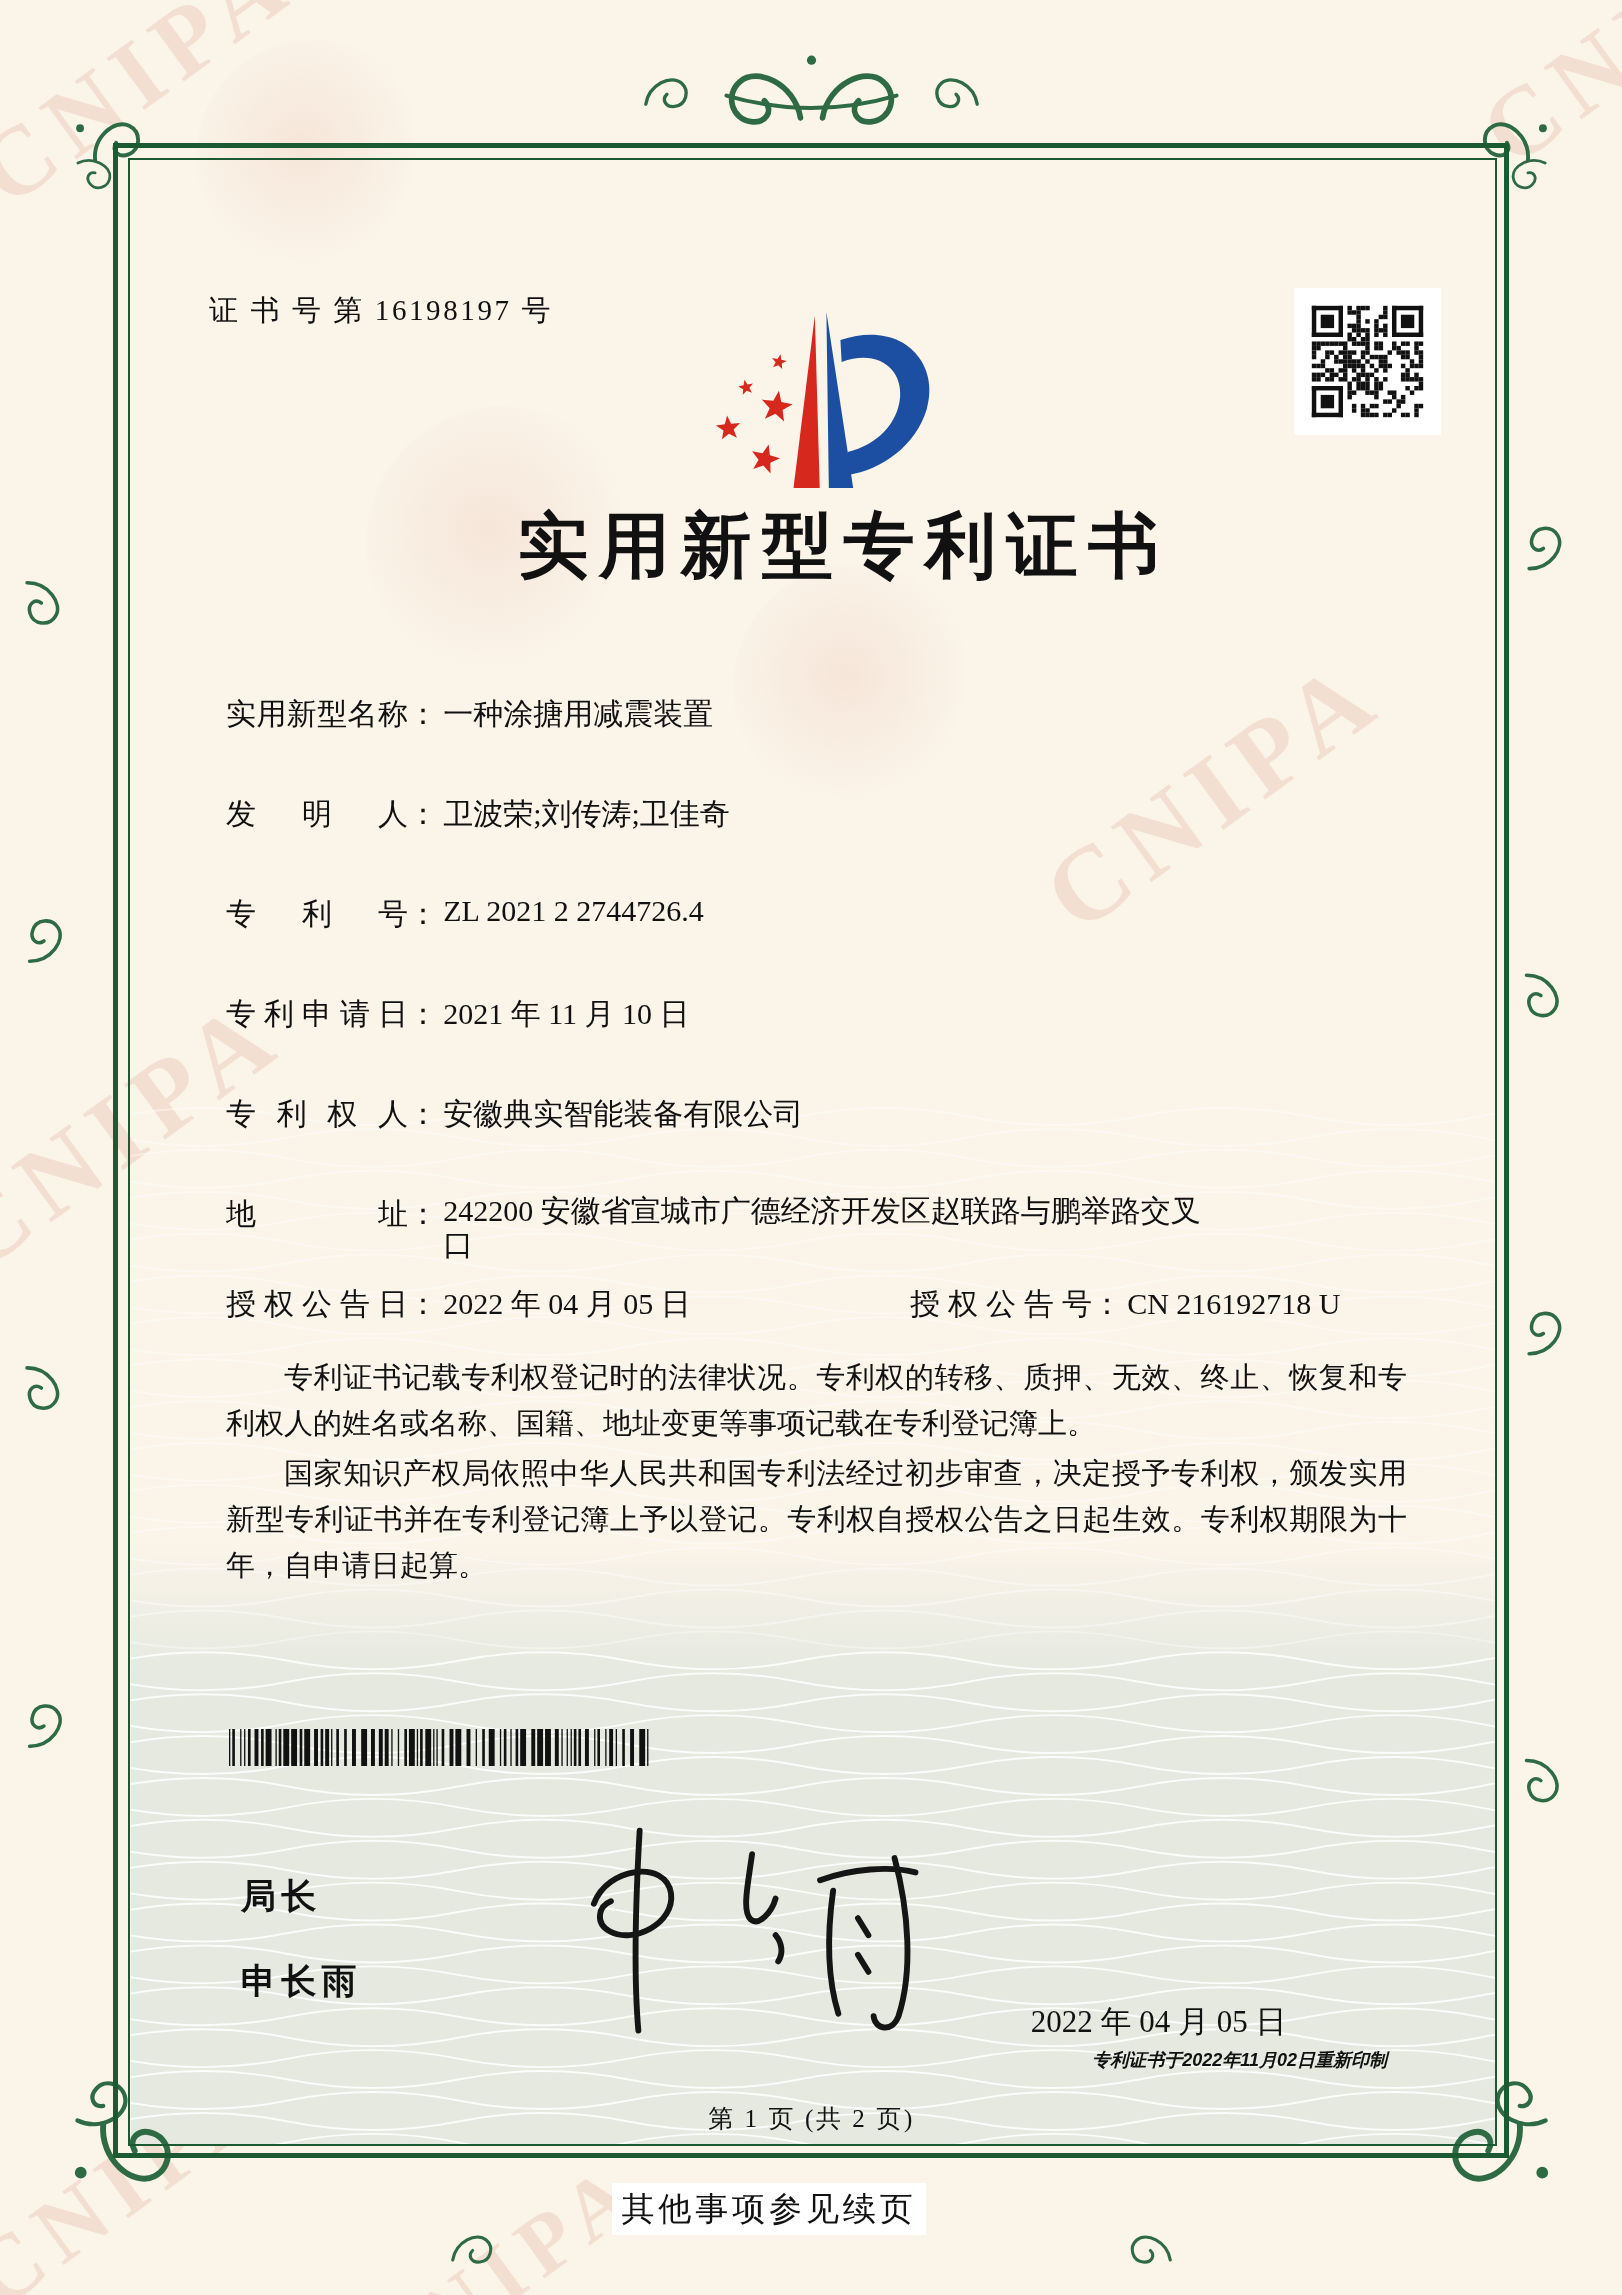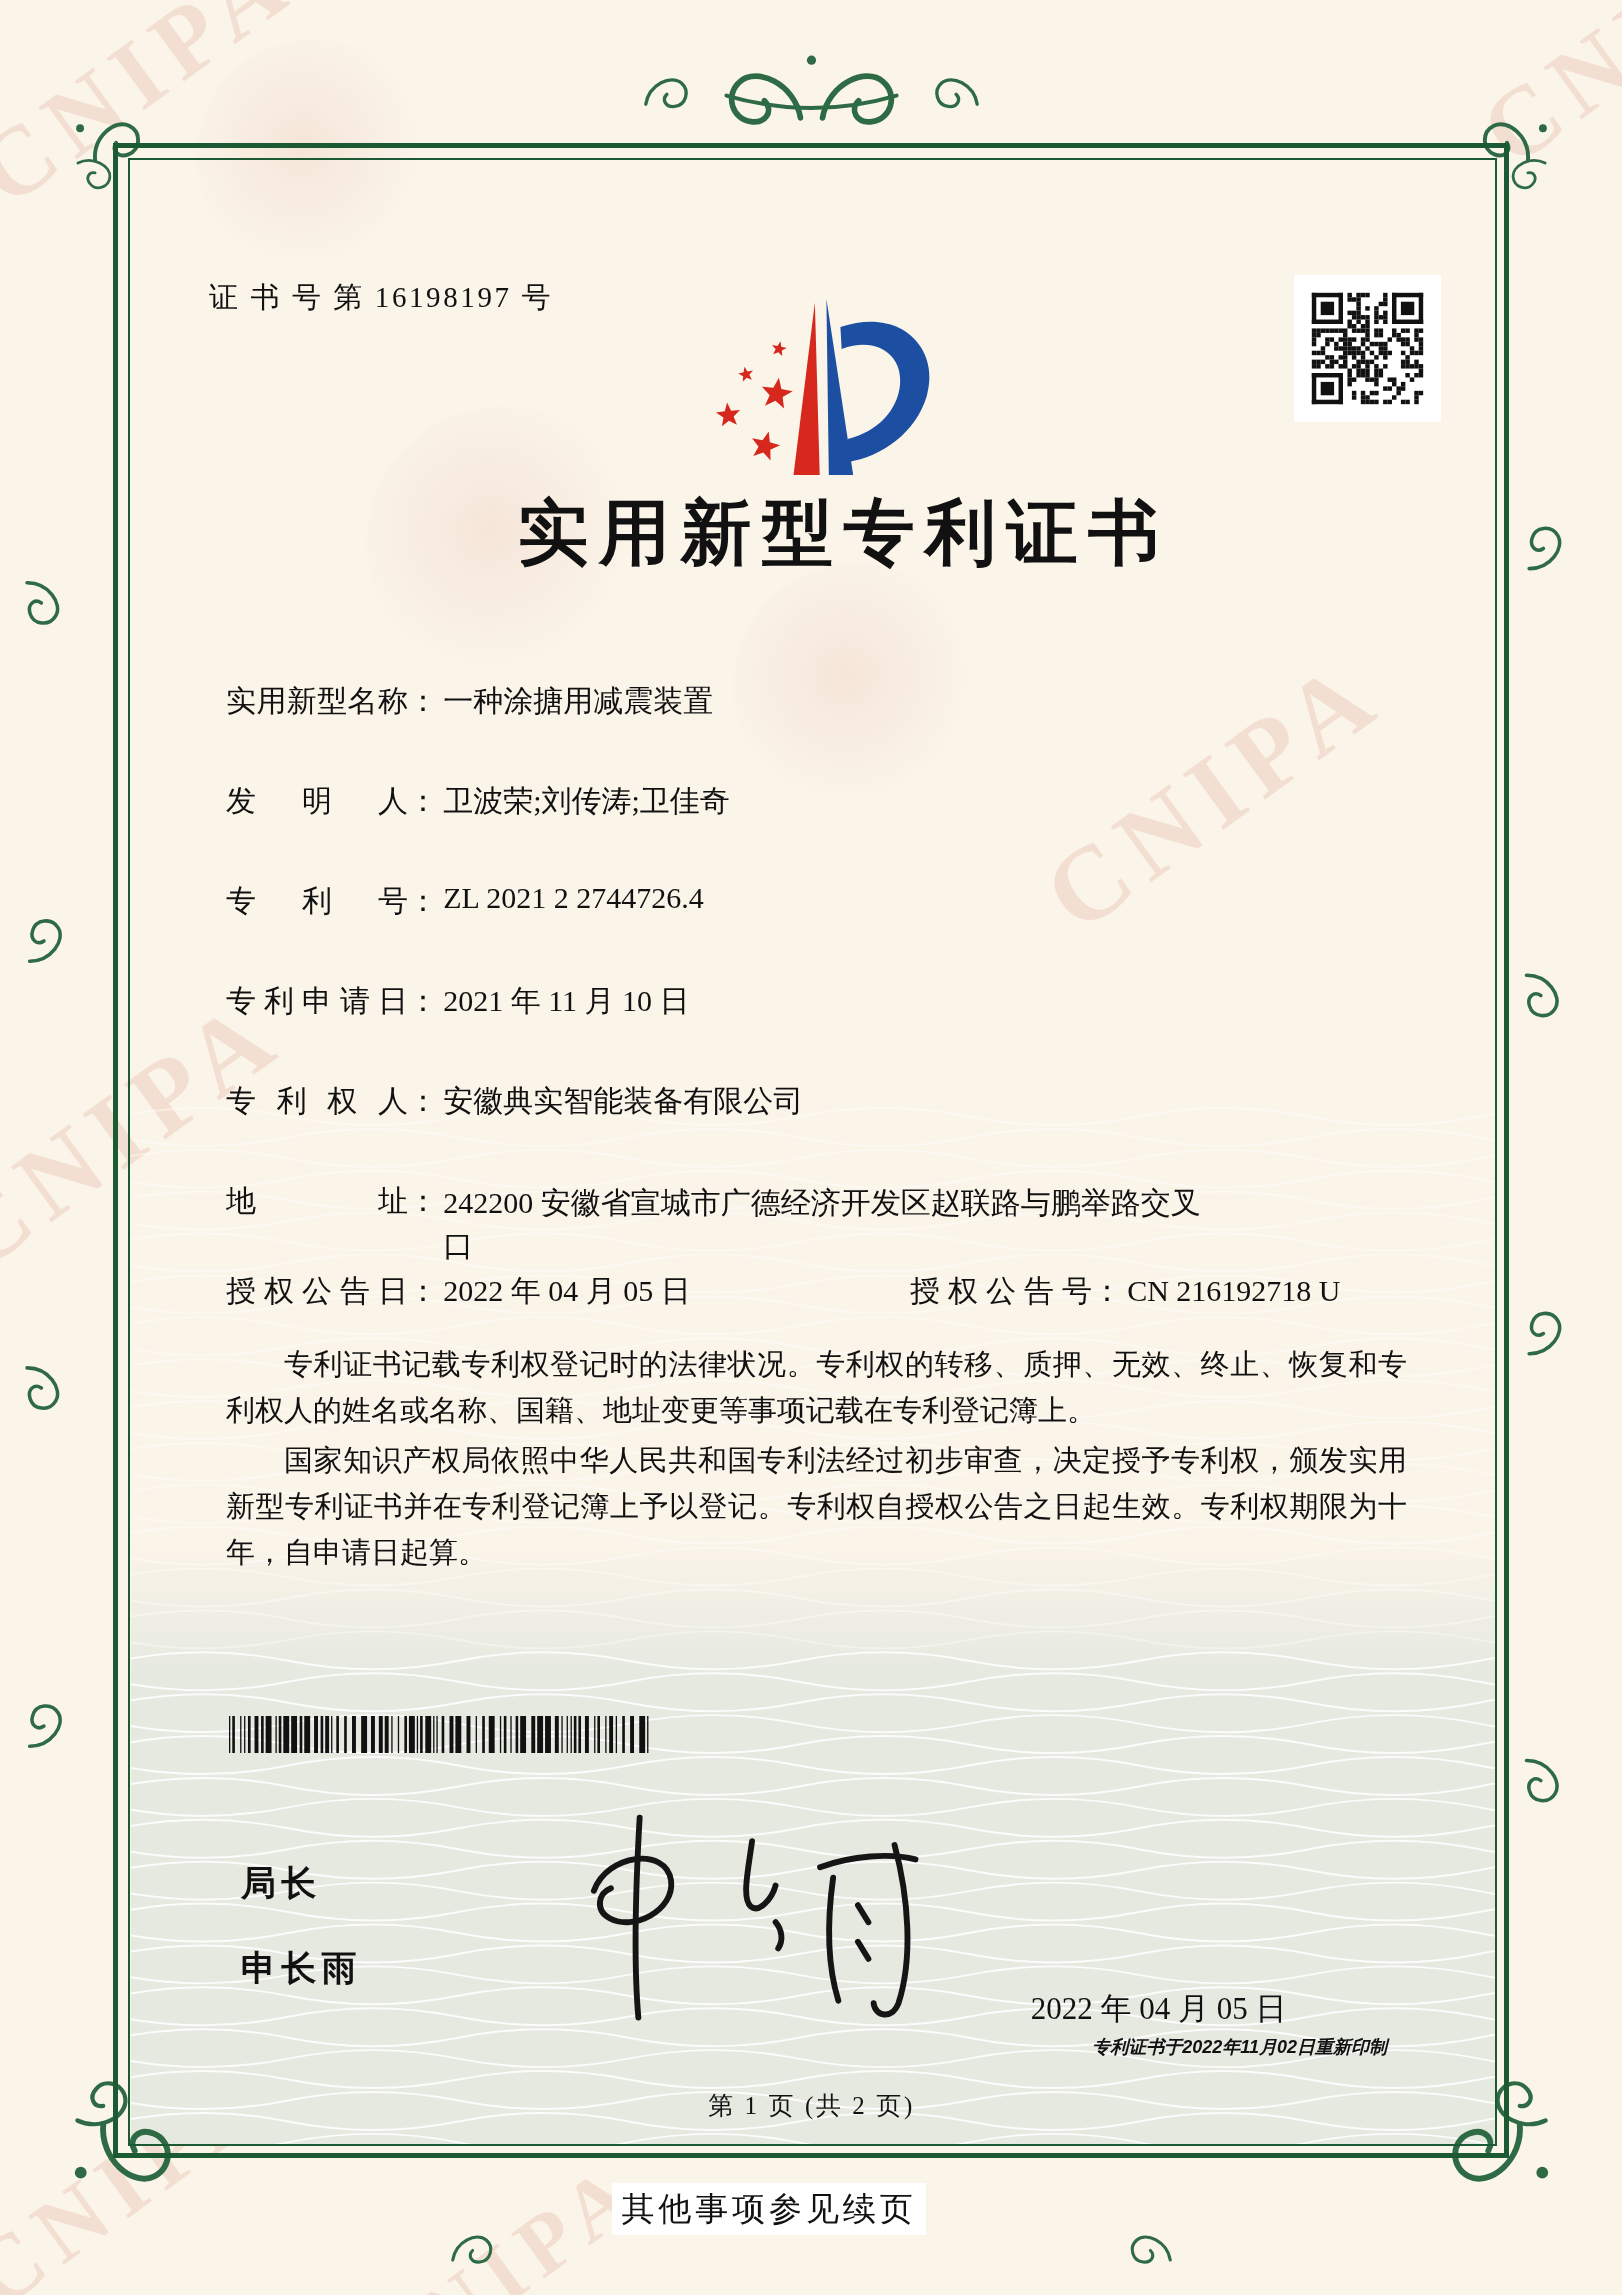--- a/index.html
+++ b/index.html
@@ -23,33 +23,33 @@
   }
   .blob{position:absolute;border-radius:50%;z-index:0;
     background:radial-gradient(circle at 45% 45%, rgba(236,201,186,.34), rgba(236,201,186,0) 65%);}
   
   .waves{position:absolute;left:131px;top:1106px;width:1364px;height:1039px;z-index:1;}
   
   .orn{position:absolute;left:0;top:0;width:1623px;height:2295px;z-index:2;color:var(--orn);pointer-events:none;}
   .frame-outer{position:absolute;left:113px;top:143px;width:1386px;height:2005px;border:5.9px solid var(--green);z-index:3;}
   .frame-inner{position:absolute;left:128px;top:158px;width:1365px;height:1984px;border:2px solid var(--green);z-index:3;}
   
-  .content{position:absolute;inset:0;z-index:4;}
+  .content{position:absolute;inset:0;z-index:4;margin-top:13px;}
   .cert-no{position:absolute;left:209px;top:278px;font-size:29px;letter-spacing:2.6px;}
   .logo{position:absolute;left:692px;top:271px;width:281px;height:207px;}
   .qr{position:absolute;left:1294px;top:275px;width:147px;height:147px;}
   .title{position:absolute;left:0;width:1623px;top:486px;text-align:center;
          font-size:71px;font-weight:bold;letter-spacing:10.5px;padding-left:32px;}
   .fields{position:absolute;left:226px;top:681px;width:1184px;font-size:30px;}
   .field{height:100px;display:flex;align-items:flex-start;}
   .field.addr{height:auto;}
   .jlabel{display:inline-block;width:182px;text-align:justify;text-align-last:justify;}
   .colon{display:inline-block;}
   .value{margin-left:5.2px;}
-  .value.wrap{display:inline-block;width:759px;line-height:43px;vertical-align:top;}
+  .value.wrap{display:inline-block;width:759px;line-height:34px;vertical-align:top;}
   .grantrow{position:absolute;left:226px;top:1271px;width:1184px;font-size:30px;}
   .grant-right{position:absolute;left:684px;top:0;}
   .paras{position:absolute;left:226px;top:1341px;width:1181px;font-size:29px;line-height:46px;text-align:justify;}
   .paras p{margin:0 0 3.9px 0;text-indent:58px;}
   .barcode{position:absolute;left:229px;top:1716px;width:424px;height:37px;}
   .signer-title{position:absolute;left:241px;top:1860px;font-size:35px;font-weight:bold;
                 font-family:"Liberation Sans","DejaVu Sans",sans-serif;letter-spacing:5.2px;text-align:center;}
   .signer-name{position:absolute;left:241px;top:1945px;font-size:35px;font-weight:bold;
                 font-family:"Liberation Sans","DejaVu Sans",sans-serif;letter-spacing:5.2px;}
   .sig{position:absolute;left:556px;top:1807px;width:366px;height:216px;}

